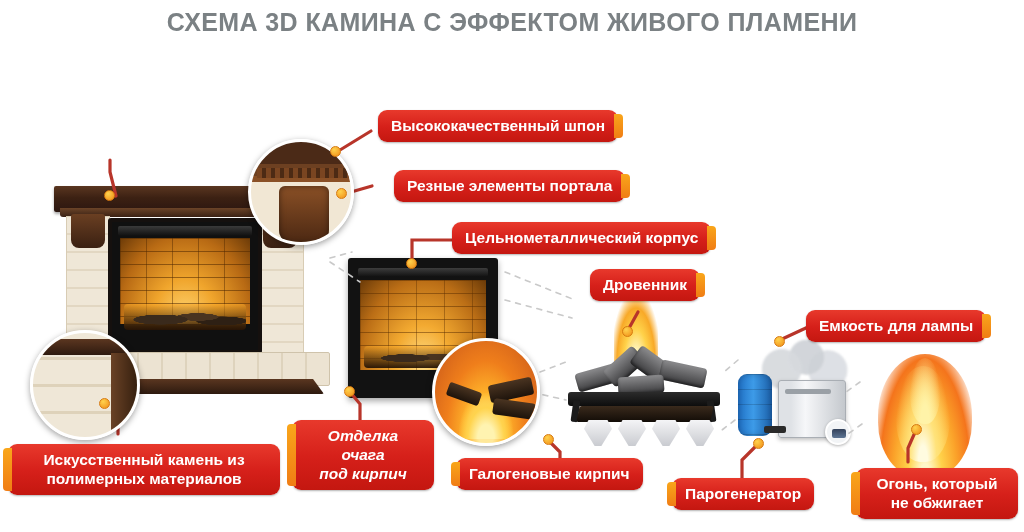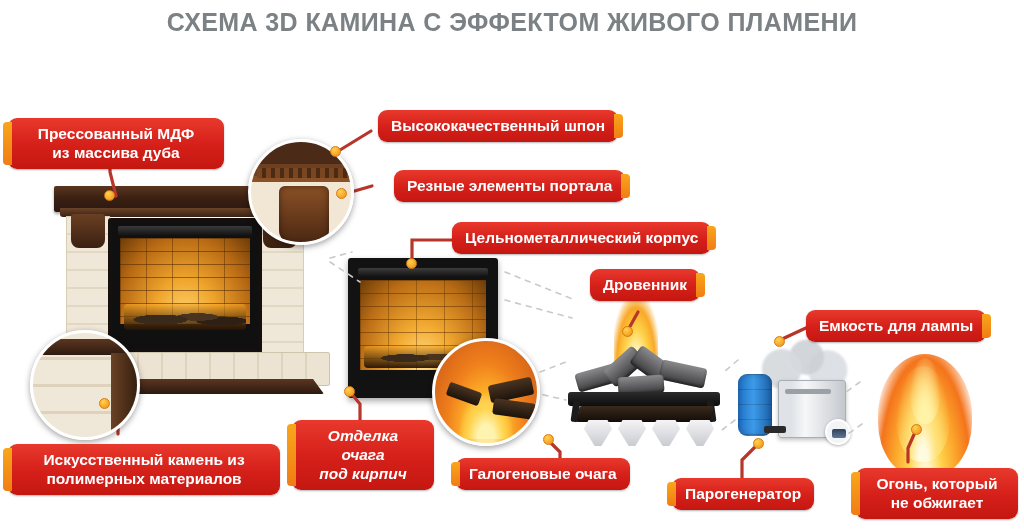--- a/index.html
+++ b/index.html
@@ -417,22 +417,20 @@
     </div>
     <div class="pipe"></div>
   </div>
 
   <div class="art" id="bigflame">
     <div class="f f1"></div>
     <div class="f f2"></div>
     <div class="f f3"></div>
   </div>
 
-  <div class="label tab-left" style="left:8px; top:118px; width:216px;">Прессованный МДФ
-из массива дуба</div>
   <div class="dot" style="left:104px; top:190px;"></div>
 
   <div class="label tab-right" style="left:378px; top:110px;text-align:center;">Высококачественный шпон</div>
   <div class="dot" style="left:330px; top:146px;"></div>
 
   <div class="label tab-right" style="left:394px; top:170px;">Резные элементы портала</div>
   <div class="dot" style="left:336px; top:188px;"></div>
 
   <div class="label tab-right" style="left:452px; top:222px;">Цельнометаллический корпус</div>
   <div class="dot" style="left:406px; top:258px;"></div>
@@ -444,21 +442,21 @@
   <div class="dot" style="left:774px; top:336px;"></div>
 
   <div class="label tab-left" style="left:8px; top:444px; width:272px;text-align:center;">Искусственный камень из
 полимерных материалов</div>
   <div class="dot" style="left:99px; top:398px;"></div>
 
   <div class="label tab-left" style="left:292px; top:420px; width:142px;font-style:italic;">Отделка очага
 под кирпич</div>
   <div class="dot" style="left:344px; top:386px;"></div>
 
-  <div class="label tab-left" style="left:456px; top:458px;">Галогеновые очага</div>
+  <div class="label tab-left" style="left:456px; top:458px;">Галогеновые кирпич</div>
   <div class="dot" style="left:543px; top:434px;"></div>
 
   <div class="label tab-left" style="left:672px; top:478px;">Парогенератор</div>
   <div class="dot" style="left:753px; top:438px;"></div>
 
   <div class="label tab-left" style="left:856px; top:468px; width:162px;">Огонь, который
 не обжигает</div>
   <div class="dot" style="left:911px; top:424px;"></div>
 
 </div>

